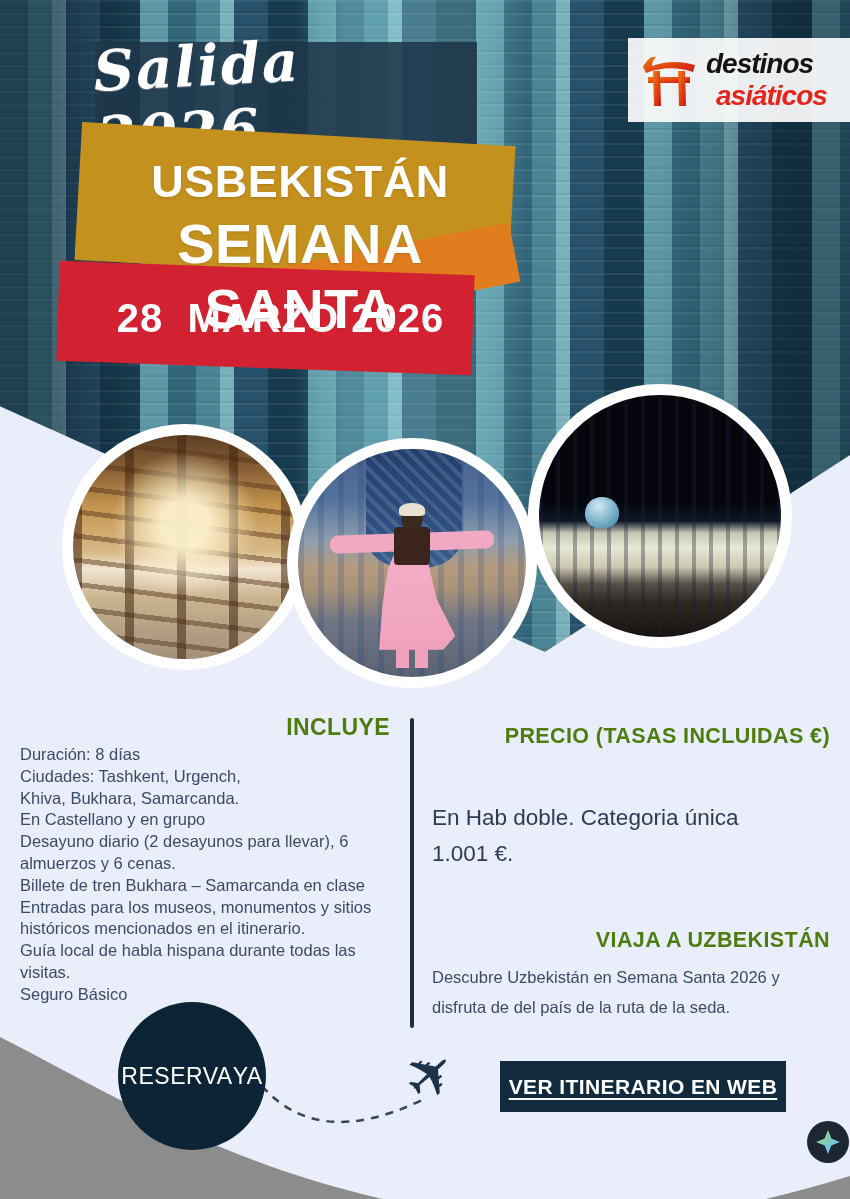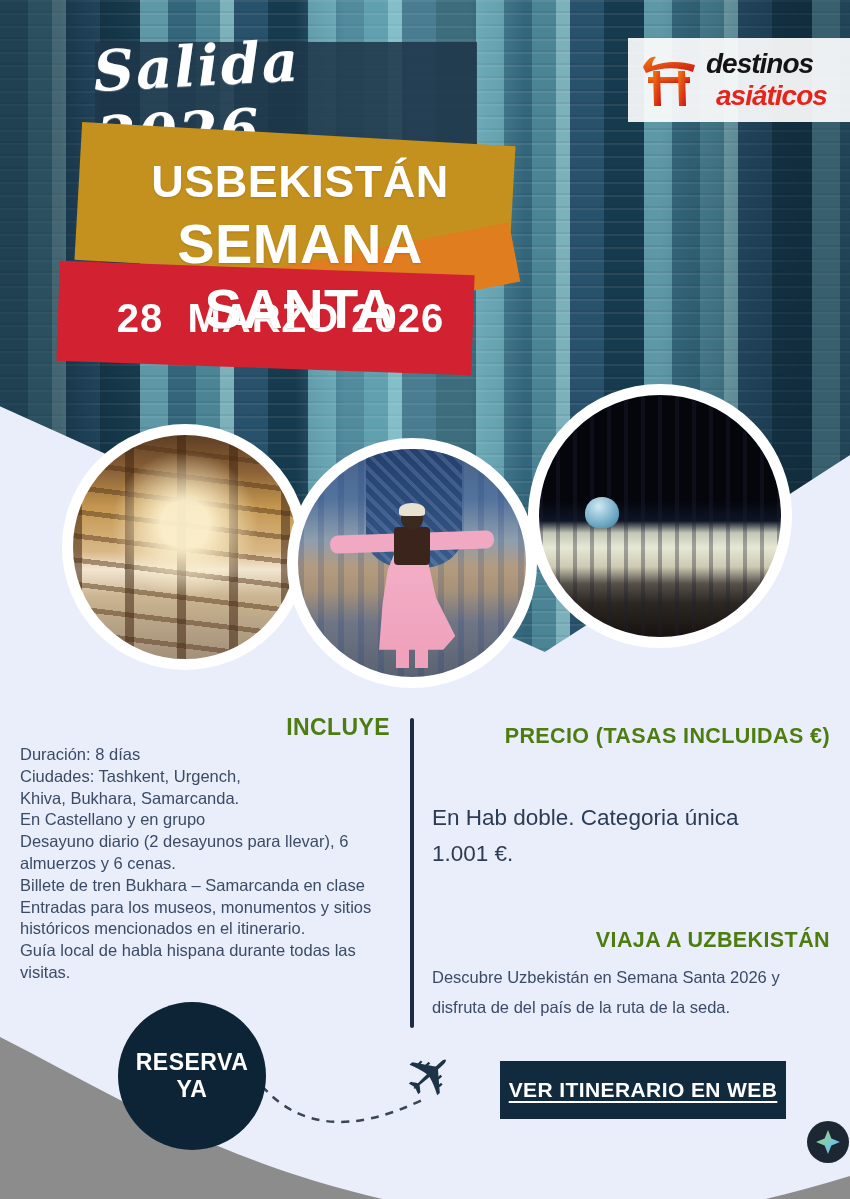--- a/index.html
+++ b/index.html
@@ -80,25 +80,25 @@
     color:#3b4b66;font-size:16.5px;line-height:21.8px;}
   .divider{position:absolute;left:410px;top:718px;width:4px;height:310px;background:#1e2c42;border-radius:3px;z-index:9;}
   .precio-title{left:430px;top:724px;width:400px;font-size:21.5px;}
   .precio-body{position:absolute;left:432px;top:800px;width:390px;color:#2c3c55;font-size:22.5px;line-height:36px;z-index:9;}
   .viaja-title{left:430px;top:928px;width:400px;font-size:21.5px;}
   .viaja-body{position:absolute;left:432px;top:962px;width:396px;color:#3b4b66;font-size:16.5px;line-height:30px;z-index:9;}
 
   
   .wave-svg{position:absolute;left:0;top:0;width:850px;height:1199px;z-index:2;pointer-events:none;}
   .reserva{position:absolute;left:118px;top:1002px;width:148px;height:148px;border-radius:50%;
-    background:#0d2436;color:#fff;display:flex;flex-direction:column;align-items:center;justify-content:center;
-    font-size:23px;font-weight:700;letter-spacing:.5px;z-index:9;cursor:pointer;}
+    background:#0d2436;color:#fff;display:flex;flex-direction:row;align-items:center;justify-content:center;
+    font-size:23px;font-weight:400;letter-spacing:.5px;z-index:9;cursor:pointer;}
   .plane{position:absolute;left:405px;top:1040px;font-size:60px;color:#1e3347;transform:rotate(-42deg);z-index:9;
     font-family:"DejaVu Sans", sans-serif;}
-  .web-btn{position:absolute;left:500px;top:1061px;width:286px;height:58px;background:#122a3d;z-index:9;
+  .web-btn{position:absolute;left:500px;top:1061px;width:286px;height:51px;background:#122a3d;z-index:9;
     display:flex;align-items:center;justify-content:center;cursor:pointer;}
   .web-btn span{color:#fff;font-weight:800;font-size:21px;letter-spacing:.4px;text-decoration:underline;text-underline-offset:4px;}
   .ext-badge{position:absolute;left:807px;top:1121px;width:42px;height:42px;border-radius:50%;background:#1d2633;z-index:10;
     display:flex;align-items:center;justify-content:center;cursor:pointer;}
   .ext-star{width:26px;height:26px;background:linear-gradient(135deg,#a8d95e,#6cc3e8 70%,#4f9fd8);
     clip-path:polygon(50% 4%,63% 37%,96% 50%,63% 63%,50% 96%,37% 63%,4% 50%,37% 37%);}
 </style>
 </head>
 <body>
 
@@ -159,20 +159,21 @@
       <div>Ciudades: Tashkent, Urgench,</div>
       <div>Khiva, Bukhara, Samarcanda.</div>
       <div>En Castellano y en grupo</div>
       <div>Desayuno diario (2 desayunos para llevar), 6</div>
       <div>almuerzos y 6 cenas.</div>
       <div>Billete de tren Bukhara – Samarcanda en clase</div>
       <div>Entradas para los museos, monumentos y sitios</div>
       <div>históricos mencionados en el itinerario.</div>
       <div>Guía local de habla hispana durante todas las</div>
       <div>visitas.</div>
+      <div>Seguro Básico</div>
     </div>
 
   <div class="divider"></div>
 
   <div class="col-title precio-title">PRECIO (TASAS INCLUIDAS €)</div>
   <div class="precio-body">
     <div>En Hab doble. Categoria única</div>
     <div>1.001 €.</div>
   </div>
   <div class="col-title viaja-title">VIAJA A UZBEKISTÁN</div>

